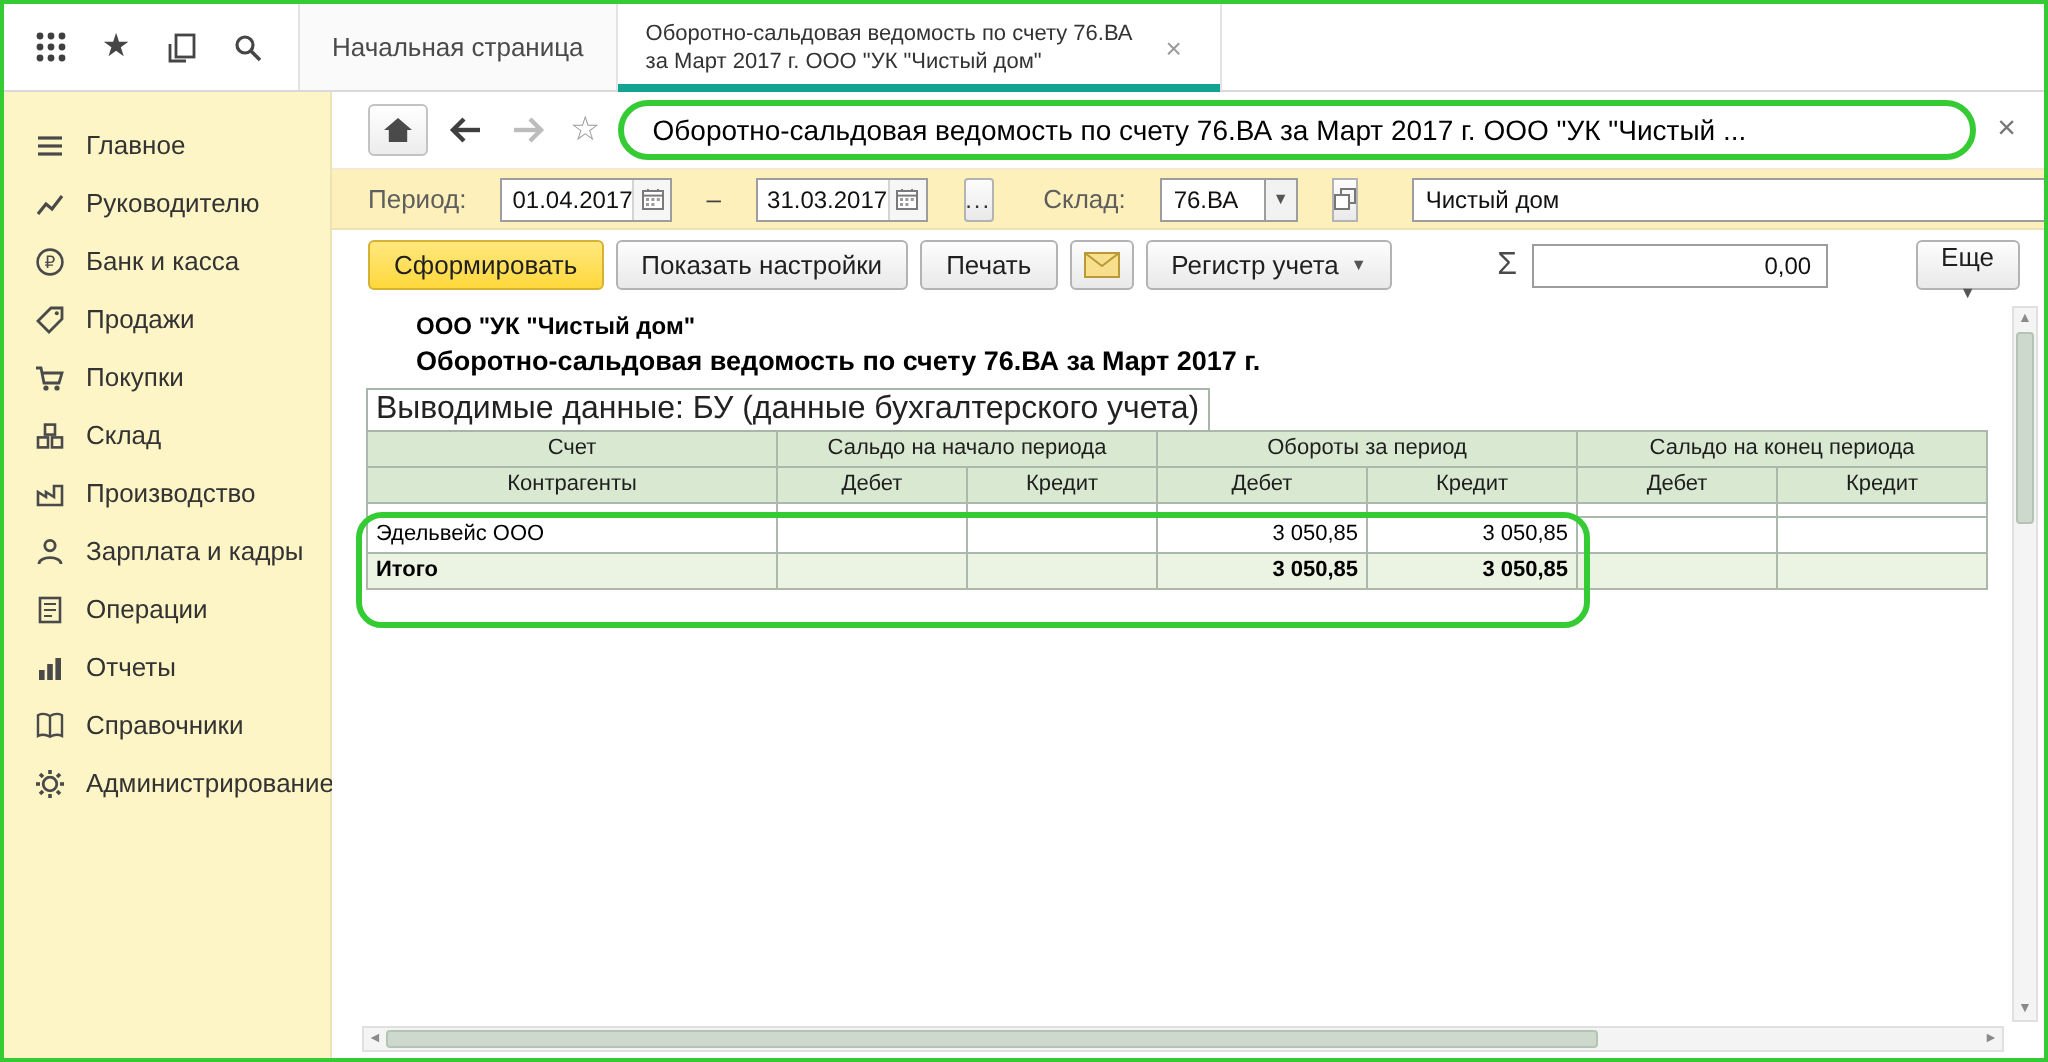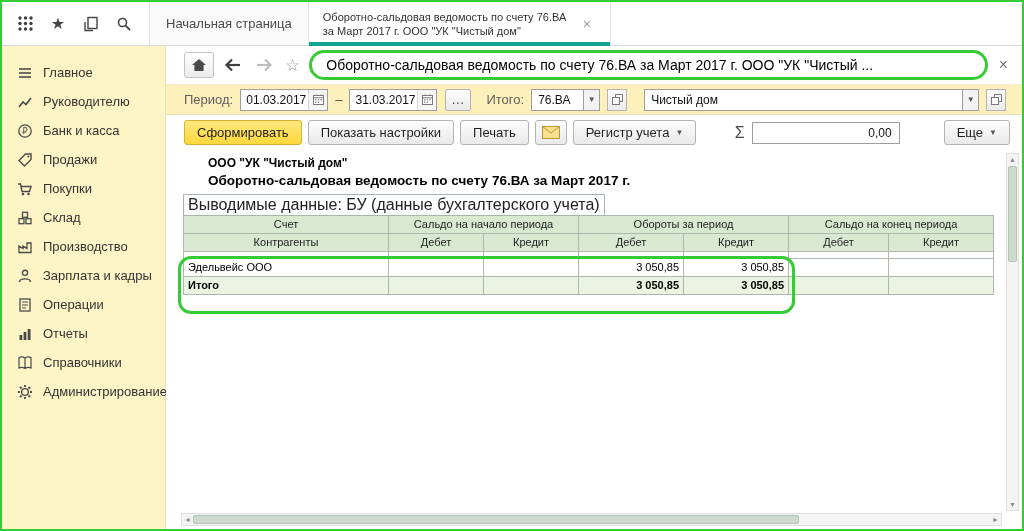--- a/index.html
+++ b/index.html
@@ -28,42 +28,42 @@
 
   
   .toolbar { height:38px; flex:0 0 38px; display:flex; align-items:center; gap:7px; padding:0 8px 0 18px; }
   .nav-btn { width:30px; height:26px; border:1px solid #c3c3c3; border-radius:3px; background:linear-gradient(#ffffff,#ececec); display:flex; align-items:center; justify-content:center; cursor:pointer; }
   .arrow-btn { width:24px; height:24px; background:none; border:none; display:flex; align-items:center; justify-content:center; cursor:pointer; }
   .fav-star { color:#9a9a9a; font-size:17px; cursor:pointer; margin:0 2px; }
   .title-box { flex:1; height:30px; border:3px solid var(--accent-green,#35cb35); border-radius:15px; display:flex; align-items:center; padding:0 14px; font-size:14px; color:#000; white-space:nowrap; overflow:hidden; background:#fff; }
   .form-close { color:#777; font-size:16px; margin:0 6px 0 4px; cursor:pointer; }
 
   
-  .filterbar { height:31px; flex:0 0 31px; background:var(--filter-bg,#fdf0bb); display:flex; align-items:center; gap:5px; padding:0 10px 0 18px; border-top:1px solid #f3ead1; border-bottom:1px solid #ece1b4; font-size:13px; }
+  .filterbar { height:31px; flex:0 0 31px; background:var(--filter-bg,#fdf0bb); display:flex; align-items:center; gap:15px; padding:0 10px 0 18px; border-top:1px solid #f3ead1; border-bottom:1px solid #ece1b4; font-size:13px; }
   .flabel { color:#5e5e5e; margin-right:2px; }
   .date-field { width:88px; height:22px; background:#fff; border:1px solid #9d9d9d; display:flex; align-items:center; }
   .date-val { flex:1; font-size:12px; color:#111; padding-left:5px; }
   .cal-btn { width:19px; height:100%; display:flex; align-items:center; justify-content:center; border-left:1px solid #d5d5d5; background:#f6f6f6; cursor:pointer; }
   .dash { color:#444; margin:0 2px; }
   .dots-btn { width:26px; height:22px; border:1px solid #b3b3b3; border-radius:2px; background:linear-gradient(#fdfdfd,#e9e9e9); font-size:12px; color:#333; cursor:pointer; margin-left:3px; letter-spacing:1px; }
   .combo { display:flex; height:22px; }
   .combo .val { background:#fff; border:1px solid #9d9d9d; border-right:none; padding:0 6px; display:flex; align-items:center; font-size:12px; color:#111; }
   .combo .dd { width:17px; border:1px solid #9d9d9d; background:#f2f2f2; display:flex; align-items:center; justify-content:center; font-size:8px; color:#555; cursor:pointer; }
   .open-btn { width:20px; height:22px; margin-left:2px; border:1px solid #b3b3b3; background:linear-gradient(#fdfdfd,#eaeaea); display:flex; align-items:center; justify-content:center; cursor:pointer; }
 
   
   .actionbar { height:35px; flex:0 0 35px; display:flex; align-items:center; gap:6px; padding:0 12px 0 18px; background:#fff; }
   .btn { height:25px; padding:0 12px; border:1px solid #b3b3b3; border-radius:3px; background:linear-gradient(#fdfdfd,#e9e9e9); font-size:13px; color:#1f1f1f; display:inline-flex; align-items:center; gap:6px; cursor:pointer; white-space:nowrap; }
   .btn.primary { background:linear-gradient(#ffe87e,var(--primary-btn,#ffd83c)); border-color:#d6b232; }
   .btn.icon-btn { padding:0 6px; }
   .caret { font-size:8px; color:#555; }
   .sum-wrap { margin-left:auto; display:flex; align-items:center; gap:7px; }
   .sigma { font-size:16px; color:#4a4a4a; }
   .sum-input { width:148px; height:22px; border:1px solid #9d9d9d; background:#fff; display:flex; align-items:center; justify-content:flex-end; padding:0 7px; font-size:12px; color:#111; }
-  .more-btn { margin-left:38px; }
+  .more-btn { margin-left:38px;flex-direction:column; }
 
   
   .report { flex:1; position:relative; padding:6px 30px 16px 17px; overflow:hidden; }
   .rep-org { font-size:12px; font-weight:bold; color:#000; margin-left:25px; }
   .rep-title { font-size:13.5px; font-weight:bold; color:#000; margin:3px 0 6px 25px; }
   .rep-note { display:inline-block; border:1px solid #aab5aa; font-size:16px; color:#222; padding:1px 4px; background:#fff; position:relative; z-index:1; }
   .table-wrap { position:relative; margin-top:-1px; }
   table.rep { border-collapse:collapse; table-layout:fixed; width:810px; }
   table.rep th, table.rep td { border:1px solid #adb8ad; font-size:11px; font-weight:normal; padding:1px 4px; line-height:15px; overflow:hidden; white-space:nowrap; }
   table.rep th { background:var(--header-green,#d9e8d0); text-align:center; color:#1e1e1e; }
@@ -289,21 +289,21 @@
         <span class="fav-star">☆</span>
         <div class="title-box">
           <span>Оборотно-сальдовая ведомость по счету 76.ВА за Март 2017 г. ООО "УК "Чистый ...</span>
         </div>
         <span class="form-close">×</span>
       </div>
 
       <div class="filterbar">
         <span class="flabel">Период:</span>
         <div class="date-field">
-          <span class="date-val">01.03.2017</span>
+          <span class="date-val">01.04.2017</span>
           <span class="cal-btn">
             <svg width="11" height="11">
                 <rect x="0.5" y="1.5" width="10" height="9" fill="#fff" stroke="#7a7a7a"></rect>
                 <line x1="0.5" y1="3.8" x2="10.5" y2="3.8" stroke="#7a7a7a"></line>
                 <line x1="3" y1="0.5" x2="3" y2="2" stroke="#7a7a7a"></line>
                 <line x1="8" y1="0.5" x2="8" y2="2" stroke="#7a7a7a"></line>
                 <g fill="#9a9a9a">
                   <rect x="2" y="5" width="1.5" height="1.5"></rect>
                   <rect x="4.7" y="5" width="1.5" height="1.5"></rect>
                   <rect x="7.4" y="5" width="1.5" height="1.5"></rect>
@@ -326,21 +326,21 @@
                   <rect x="2" y="5" width="1.5" height="1.5"></rect>
                   <rect x="4.7" y="5" width="1.5" height="1.5"></rect>
                   <rect x="7.4" y="5" width="1.5" height="1.5"></rect>
                   <rect x="2" y="7.5" width="1.5" height="1.5"></rect>
                   <rect x="4.7" y="7.5" width="1.5" height="1.5"></rect>
                 </g>
               </svg>
           </span>
         </div>
         <button class="dots-btn">...</button>
-        <span class="flabel" style="margin-left:10px;">Итого:</span>
+        <span class="flabel" style="margin-left:10px;">Склад:</span>
         <div class="combo">
           <span class="val" style="width:52px;">76.ВА</span>
           <span class="dd">▼</span>
         </div>
         <button class="open-btn">
           <svg width="11" height="11">
               <rect x="0.5" y="3.5" width="7" height="7" fill="#fff" stroke="#777"></rect>
               <path d="M3.5 3.5 V0.5 H10.5 V7.5 H7.5" fill="none" stroke="#777"></path>
             </svg>
         </button>

